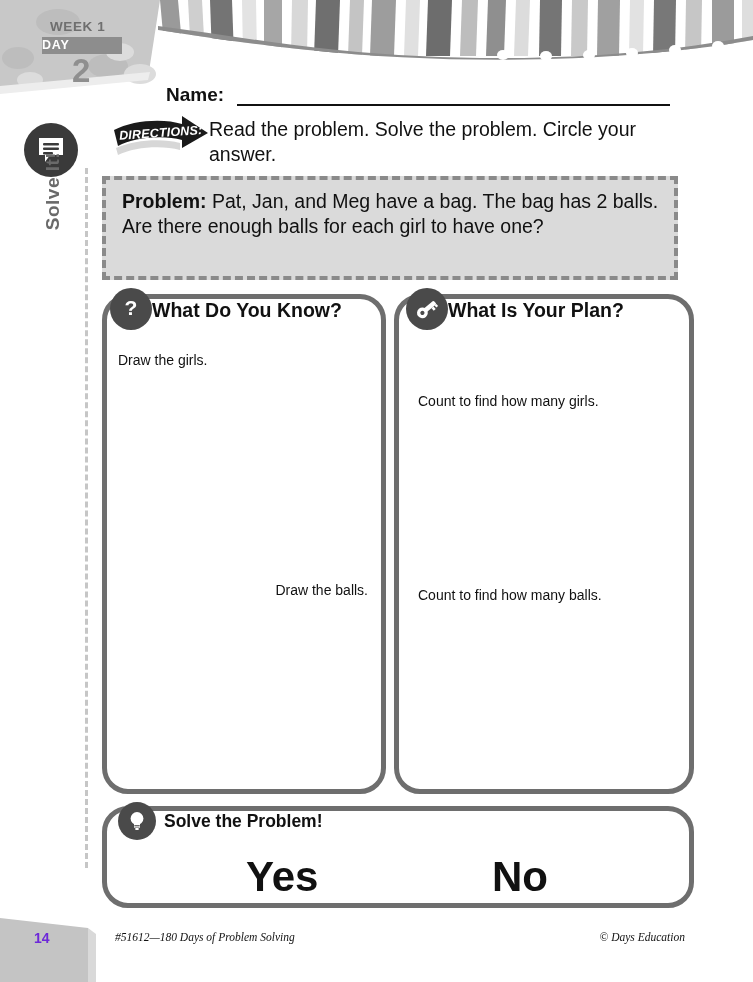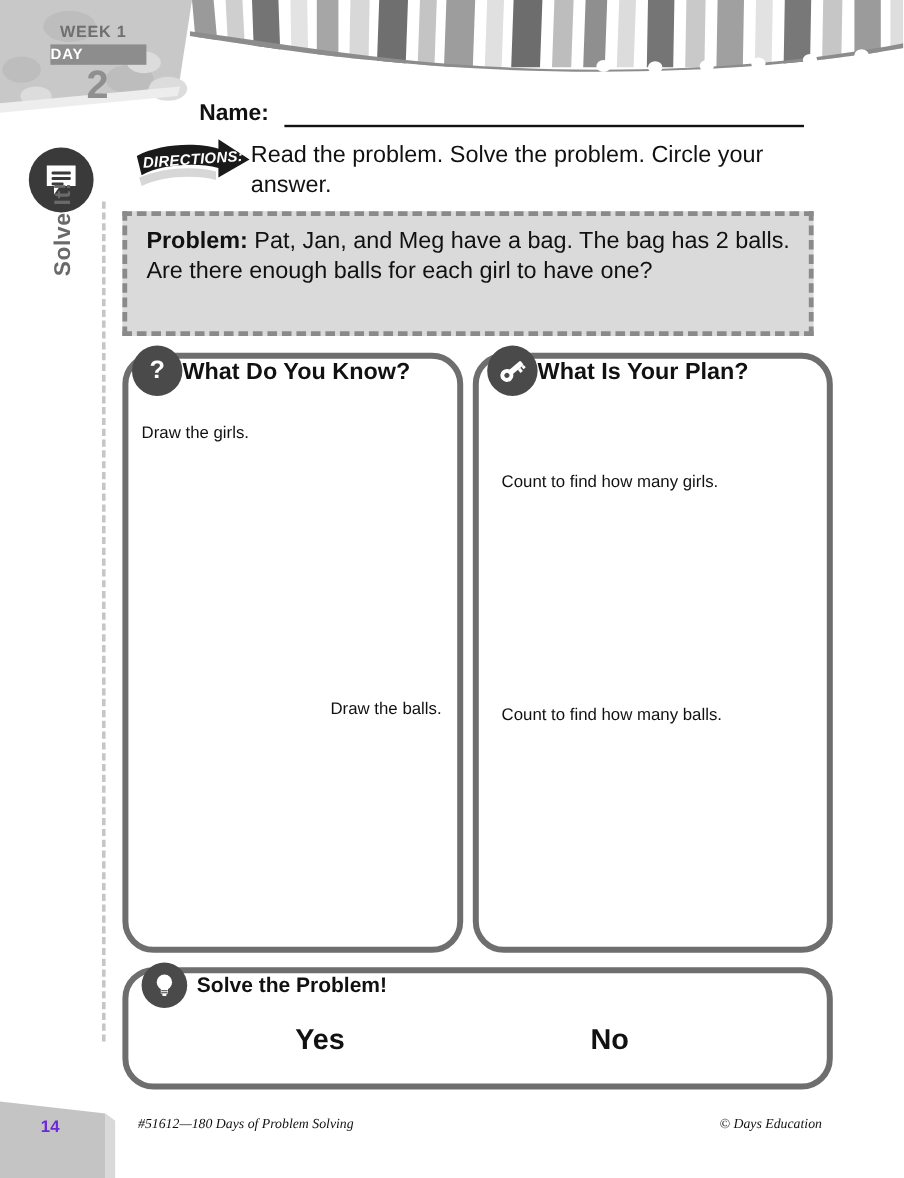--- a/index.html
+++ b/index.html
@@ -71,21 +71,21 @@
   .title-know{left:152px;top:299px;}
   .title-plan{left:448px;top:299px;}
   .title-solve{left:164px;top:811px;font-size:17.5px;}
 
   .panel-line{position:absolute;font-size:14px;line-height:25px;color:#111;}
   .know-a{left:118px;top:348px;width:250px;}
   .know-b{left:118px;top:578px;width:250px;text-align:right;}
   .plan-a{left:418px;top:348px;width:240px;margin-top:41px;}
   .plan-b{left:418px;top:583px;width:240px;}
 
-  .answer{position:absolute;top:853px;font-size:24px;font-weight:bold;color:#111;}
+  .answer{position:absolute;top:853px;font-size:42px;font-weight:bold;color:#111;}
   .answer-yes{left:246px;}
   .answer-no{left:492px;}
 
   
   .page-tab{position:absolute;left:0;top:912px;width:100px;height:70px;}
   .page-tab svg{display:block;}
   .page-num{position:absolute;left:34px;top:930px;font-size:14px;font-weight:bold;color:#6d28d9;}
   .foot-left{position:absolute;left:115px;top:931px;font-size:11.5px;font-style:italic;
     font-family:"Liberation Serif","DejaVu Serif",serif;color:#111;}
   .foot-right{position:absolute;right:68px;top:931px;font-size:11.5px;font-style:italic;

